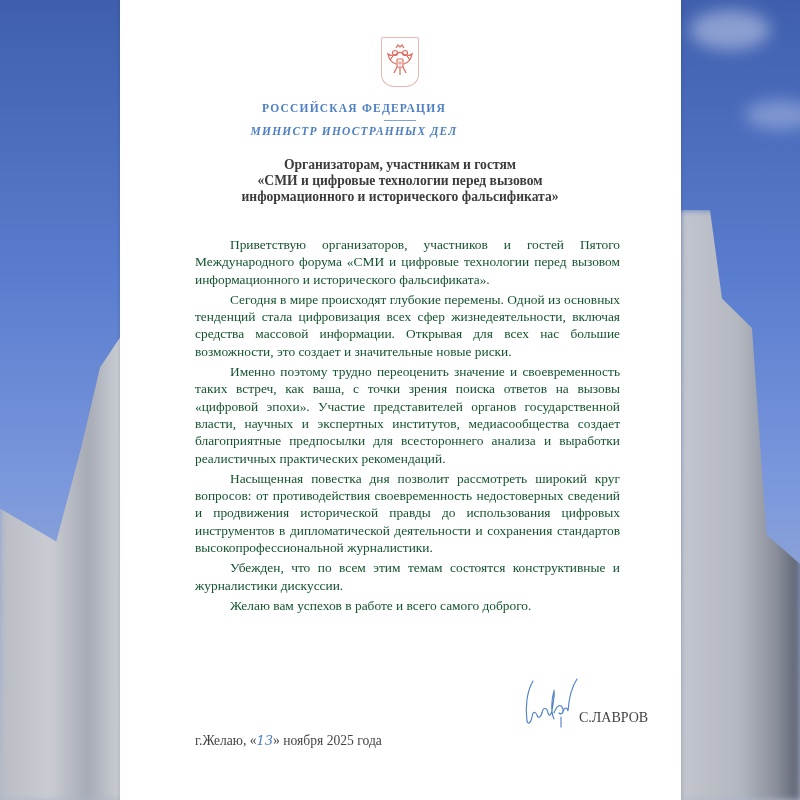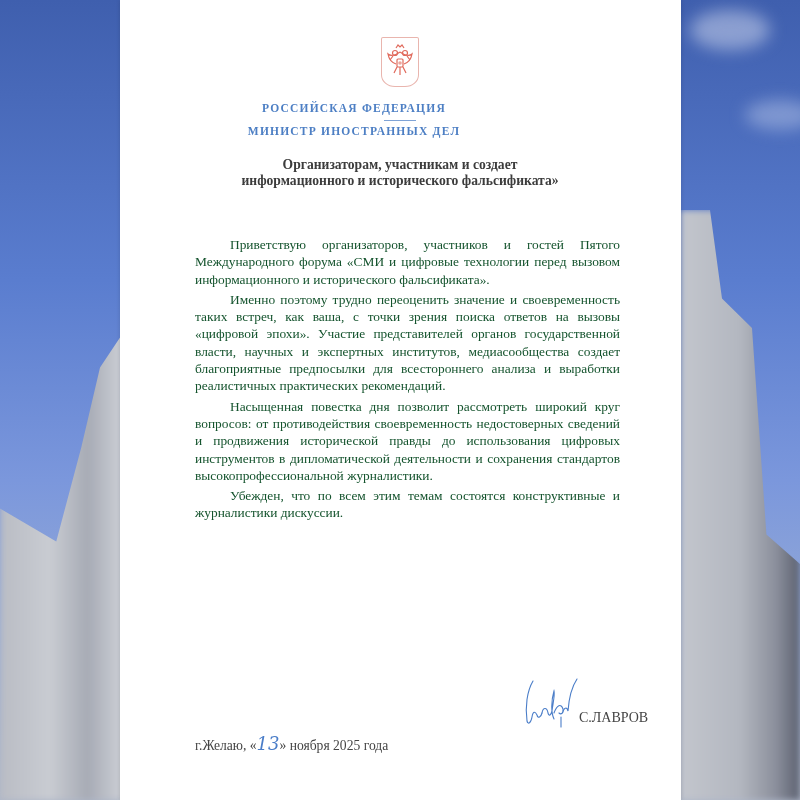--- a/index.html
+++ b/index.html
@@ -38,36 +38,36 @@
       display: flex; align-items: center; justify-content: center;
     }
     .emblem svg { width: 30px; height: 40px; }
     .hdr1, .hdr2 {
       position: absolute; left: 0; width: 708px; text-align: center;
       color: #4d7fc4; font-weight: bold; font-size: 11.5px; letter-spacing: 1.2px;
       font-family: "Liberation Serif", serif;
     }
     .hdr1 { top: 102px; }
     .hdr-rule { position: absolute; left: 384px; top: 120px; width: 32px; height: 1px; background: #7fa3d6; }
-    .hdr2 { top: 125px; }
+    .hdr2 { top: 125px; font-style: italic; }
     .address {
       position: absolute; left: 0; width: 800px; top: 157px; text-align: center;
       font-weight: bold; font-size: 13.6px; line-height: 16px; color: #3c3c3c;
     }
     .address div { white-space: nowrap; }
     .body {
       position: absolute; left: 195px; width: 425px; top: 236px;
       font-size: 13.4px; line-height: 17.3px; color: #14532d;
       text-align: justify;
     }
     .body p { margin: 0 0 3px 0; text-indent: 35px; }
     .sig-img { position: absolute; left: 521px; top: 677px; width: 60px; height: 52px; }
     .sig-name { position: absolute; left: 579px; top: 710px; font-size: 14px; color: #444; }
     .place-date { position: absolute; left: 195px; top: 733px; font-size: 13.6px; color: #444; white-space: nowrap; }
-    .handwritten { color: #4a7dc8; font-style: italic; font-family: "DejaVu Serif", serif; font-size: 18px; }
+    .handwritten { color: #4a7dc8; font-style: italic; font-family: "DejaVu Serif", serif; font-size: 13px; }
   </style>
 </head>
 <body>
 
 <div class="bg"></div>
 <div class="cloud1"></div>
 <div class="cloud2"></div>
 <div class="bldg-left"></div>
 <div class="bldg-right"></div>
 
@@ -89,29 +89,32 @@
       <circle cx="15" cy="21" r="1.8"></circle>
     </g>
   </svg>
 </div>
 
 <div class="hdr1">РОССИЙСКАЯ ФЕДЕРАЦИЯ</div>
 <div class="hdr-rule"></div>
 <div class="hdr2">МИНИСТР ИНОСТРАННЫХ ДЕЛ</div>
 
 <div class="address">
-  <div>Организаторам, участникам и создает</div>
+  <div>Организаторам, участникам и гостям</div>
+  <div>«СМИ и цифровые технологии перед вызовом</div>
   <div>информационного и исторического фальсификата»</div>
 </div>
 
 <div class="body">
   <p>Приветствую организаторов, участников и гостей Пятого Международного форума «СМИ и цифровые технологии перед вызовом информационного и исторического фальсификата».</p>
+  <p>Сегодня в мире происходят глубокие перемены. Одной из основных тенденций стала цифровизация всех сфер жизнедеятельности, включая средства массовой информации. Открывая для всех нас большие возможности, это создает и значительные новые риски.</p>
   <p>Именно поэтому трудно переоценить значение и своевременность таких встреч, как ваша, с точки зрения поиска ответов на вызовы «цифровой эпохи». Участие представителей органов государственной власти, научных и экспертных институтов, медиасообщества создает благоприятные предпосылки для всестороннего анализа и выработки реалистичных практических рекомендаций.</p>
   <p>Насыщенная повестка дня позволит рассмотреть широкий круг вопросов: от противодействия своевременность недостоверных сведений и продвижения исторической правды до использования цифровых инструментов в дипломатической деятельности и сохранения стандартов высокопрофессиональной журналистики.</p>
   <p>Убежден, что по всем этим темам состоятся конструктивные и журналистики дискуссии.</p>
+  <p>Желаю вам успехов в работе и всего самого доброго.</p>
 </div>
 
 <svg class="sig-img" viewBox="0 0 60 52">
   <g fill="none" stroke="#4a7dc8" stroke-width="1.1" stroke-linecap="round">
     <path d="M12 4 C6 14 4 30 6 44 C7 48 10 46 11 40 C12 34 14 34 16 38 C17 42 20 40 21 36"></path>
     <path d="M21 36 C22 30 26 30 27 36 C28 40 30 38 31 34 C32 26 34 18 33 14 C30 24 30 36 33 42"></path>
     <path d="M33 36 C36 28 40 26 42 32 C43 36 40 38 38 36"></path>
     <path d="M42 34 C44 30 46 30 47 34 C48 20 52 8 56 2"></path>
     <path d="M40 40 L40 50"></path>
   </g>

